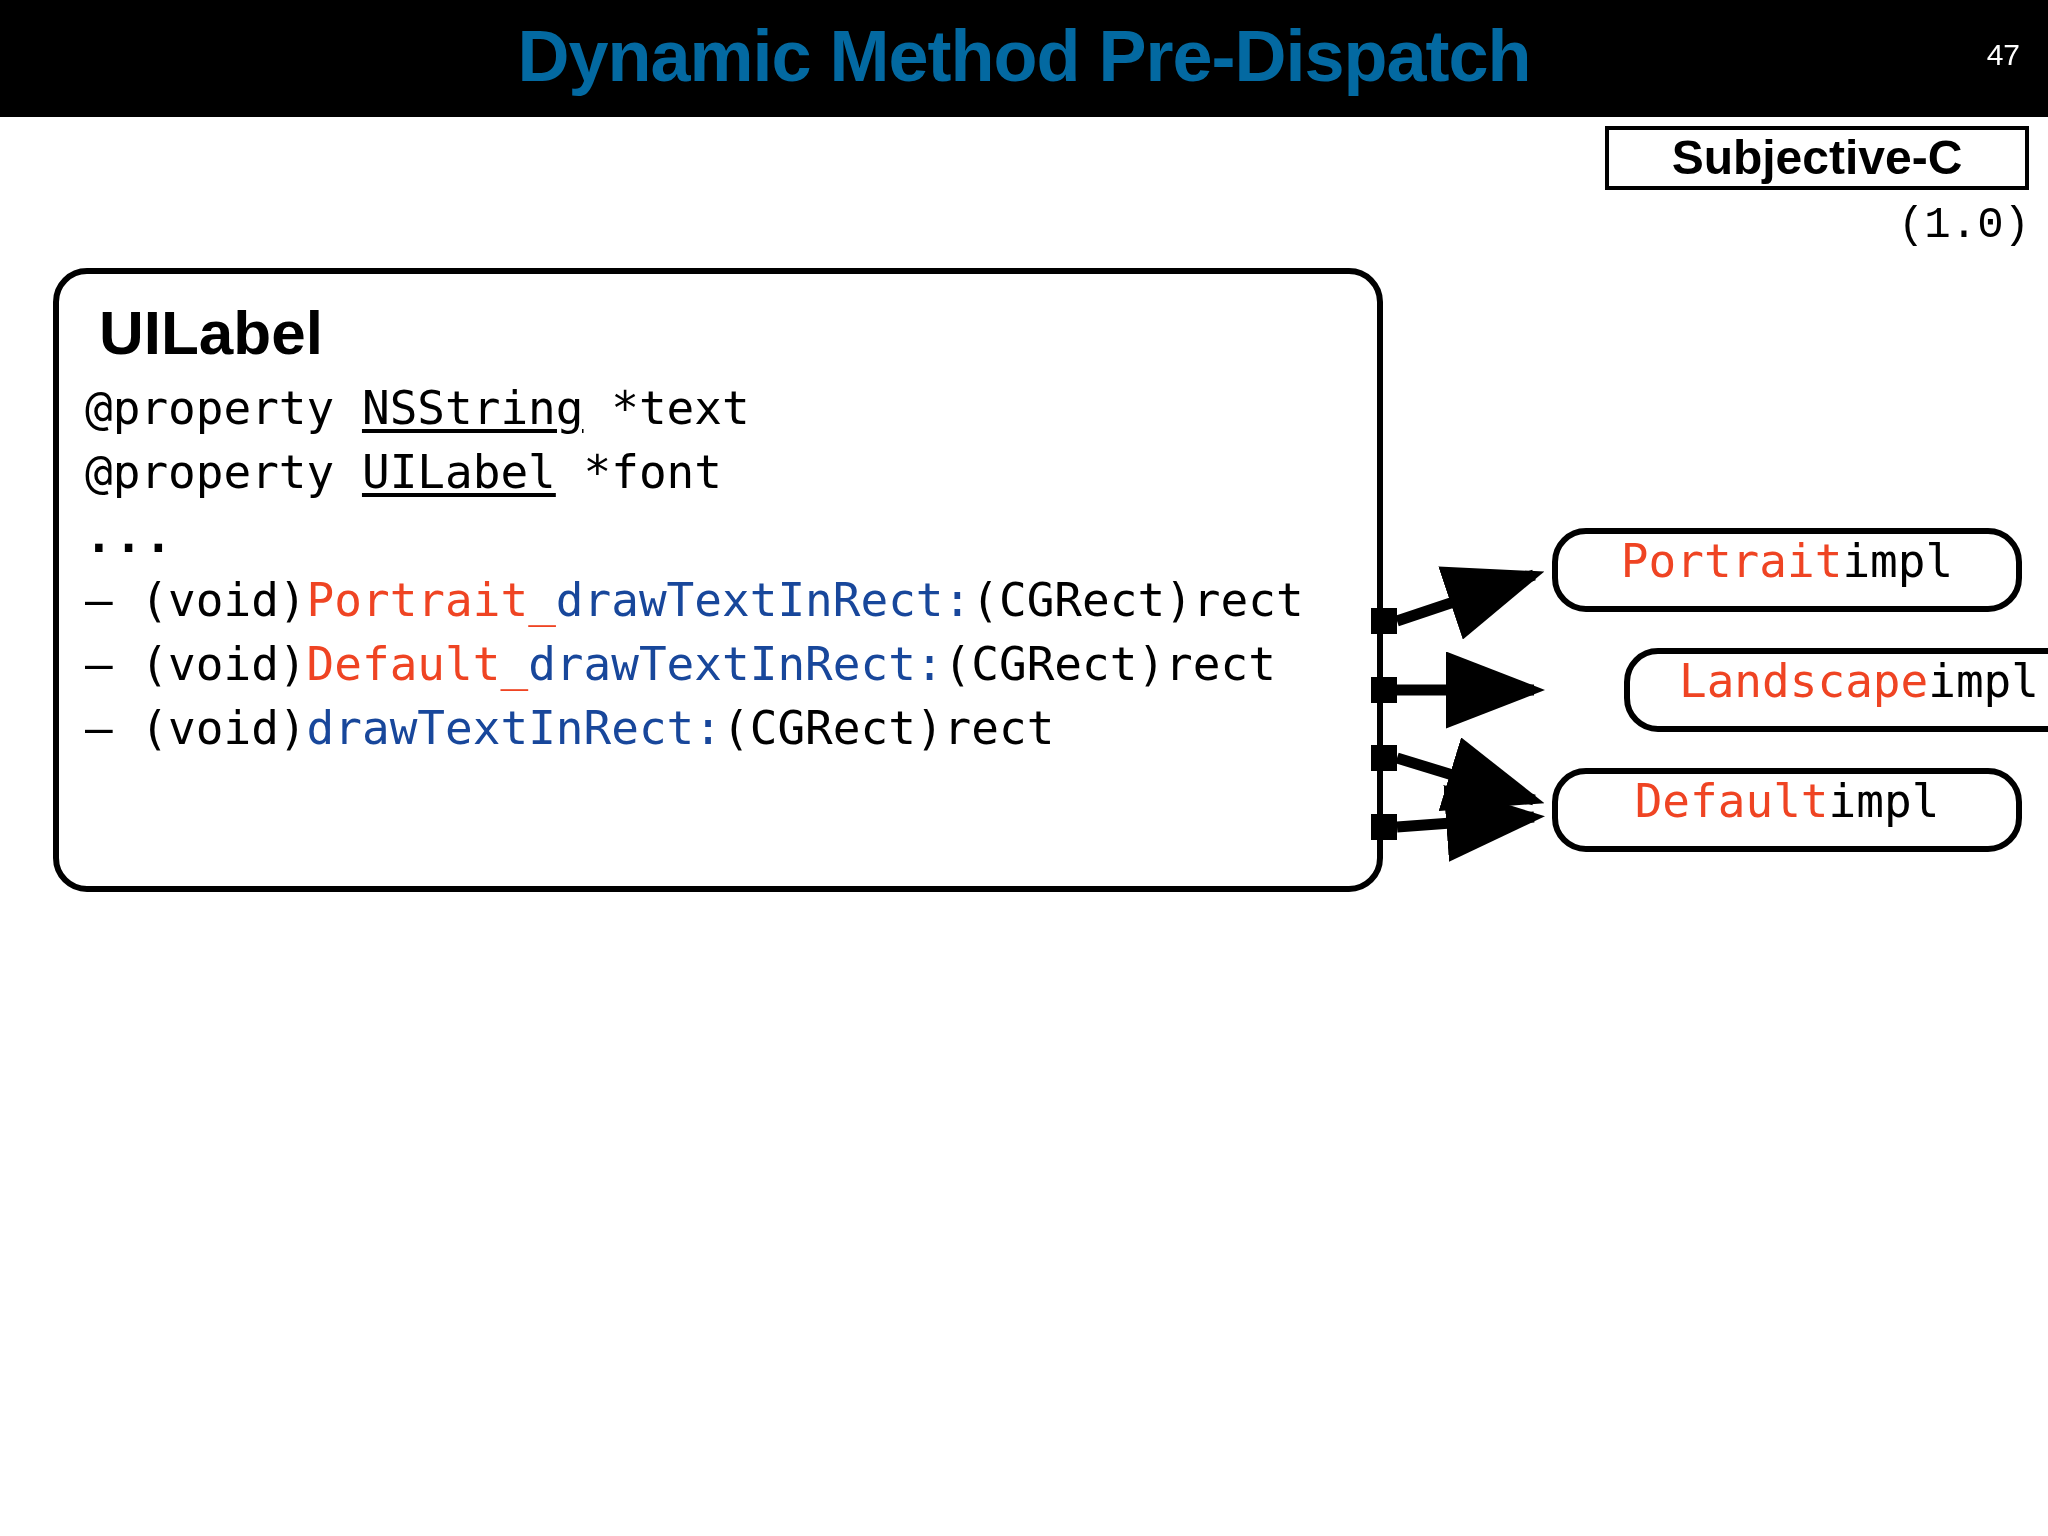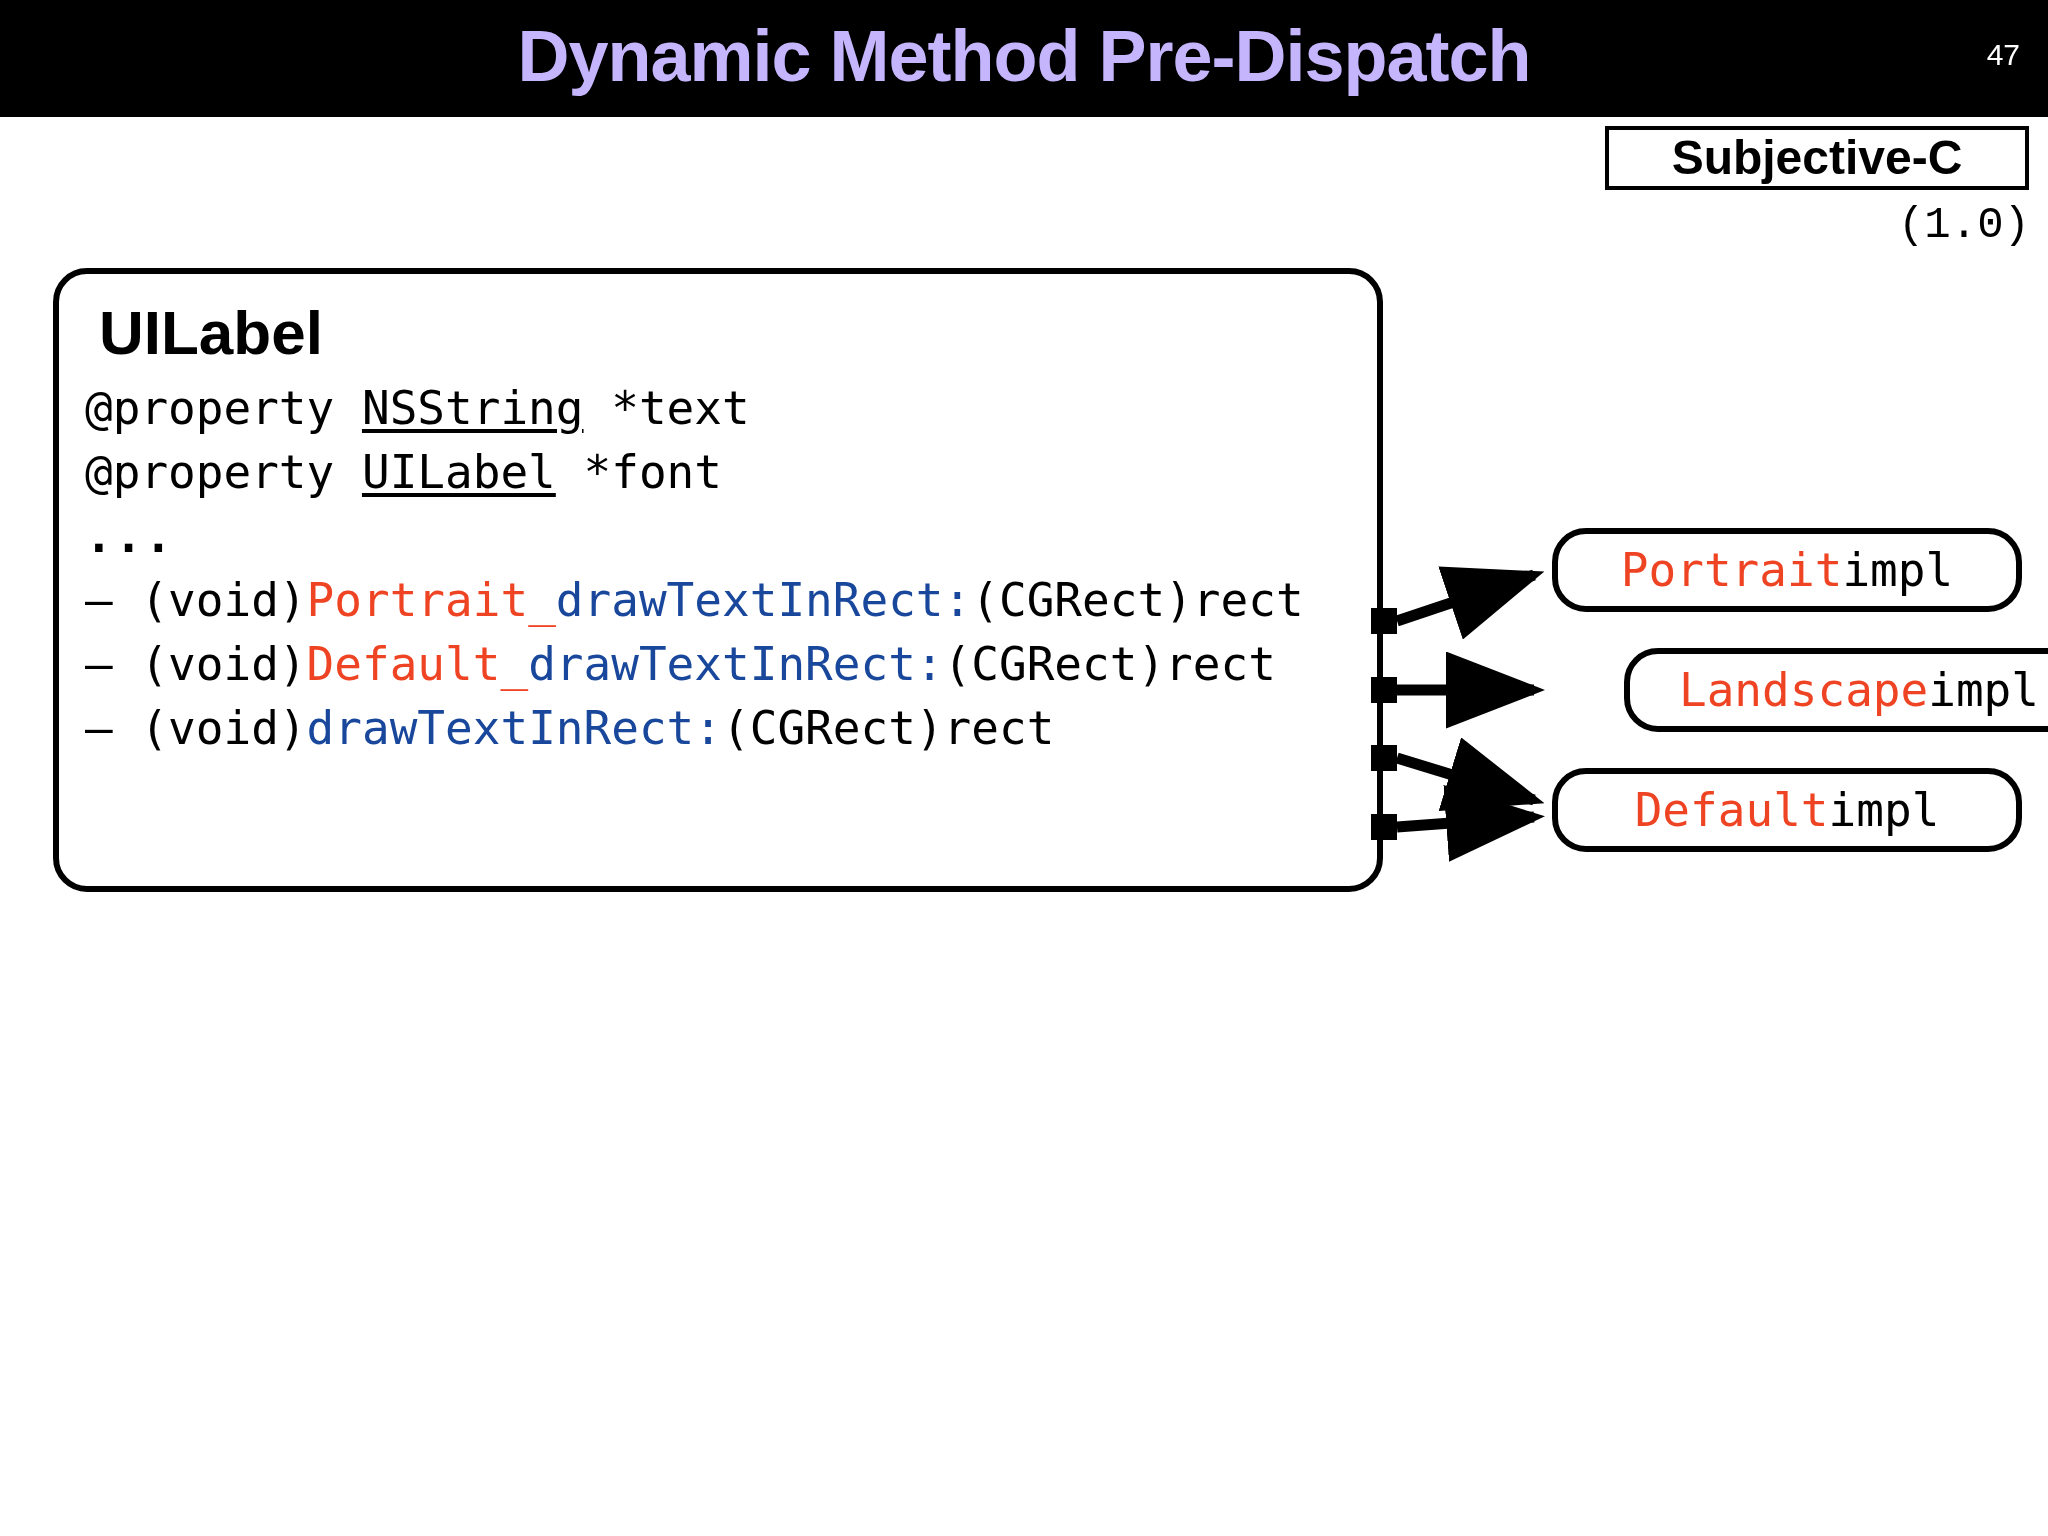--- a/index.html
+++ b/index.html
@@ -27,21 +27,21 @@
     height: 117px;
     background: #000000;
   }
   #slide-title {
     position: absolute;
     left: 0; top: 0;
     width: 2048px;
     height: 117px;
     line-height: 112px;
     text-align: center;
-    color: #c4b5fd;
+    color: #0369a1;
     font-family: "Liberation Sans", sans-serif;
     font-weight: bold;
     font-size: 72px;
     letter-spacing: -1px;
     white-space: nowrap;
   }
   #slide-number {
     position: absolute;
     right: 28px;
     top: 40px;
@@ -149,21 +149,20 @@
     font-family: "DejaVu Sans Mono", monospace;
     font-size: 46px;
     white-space: nowrap;
   }
   .impl-inner {
     position: absolute;
     left: 0; top: 0;
     width: 100%;
     height: 100%;
     display: flex;
-    align-items: center;
     justify-content: center;
   }
   #impl-portrait  { left: 1552px; top: 528px; width: 470px; height: 84px; }
   #impl-landscape { left: 1624px; top: 648px; width: 470px; height: 84px; }
   #impl-default   { left: 1552px; top: 768px; width: 470px; height: 84px; }
 
   
   #arrows {
     position: absolute;
     left: 0; top: 0;

